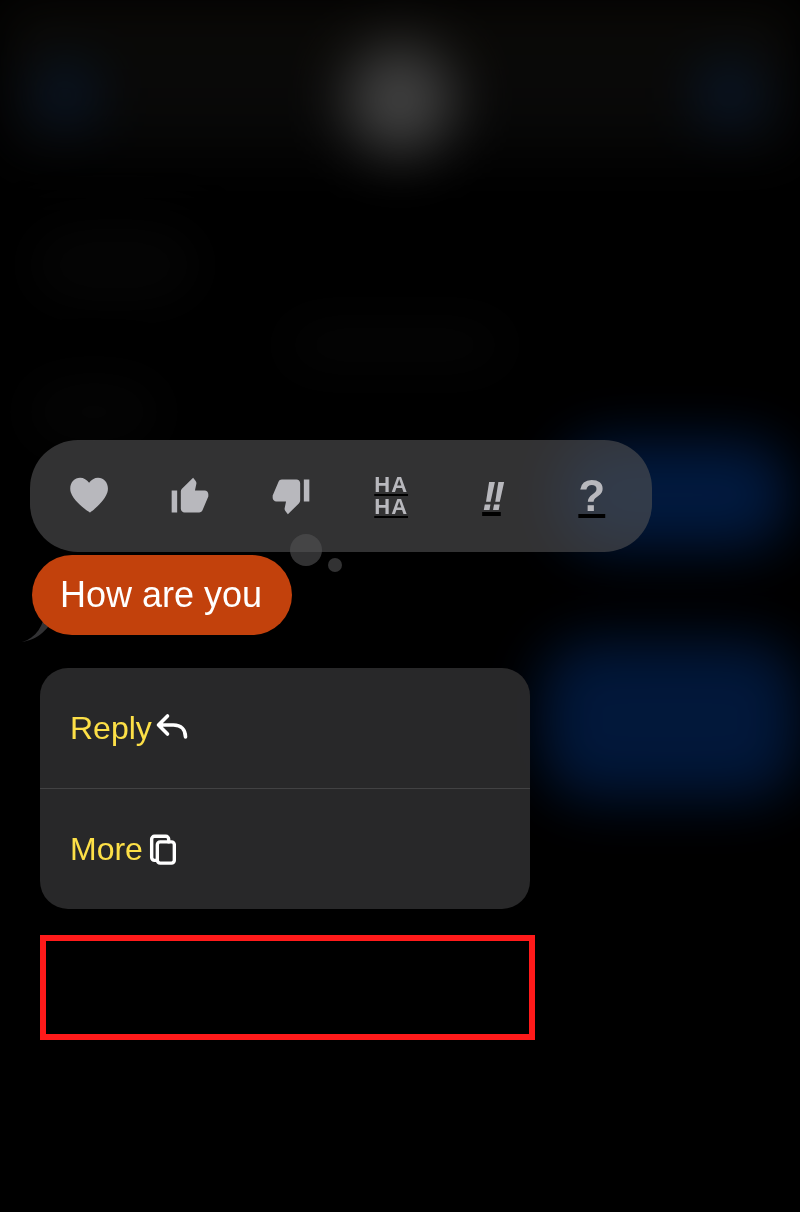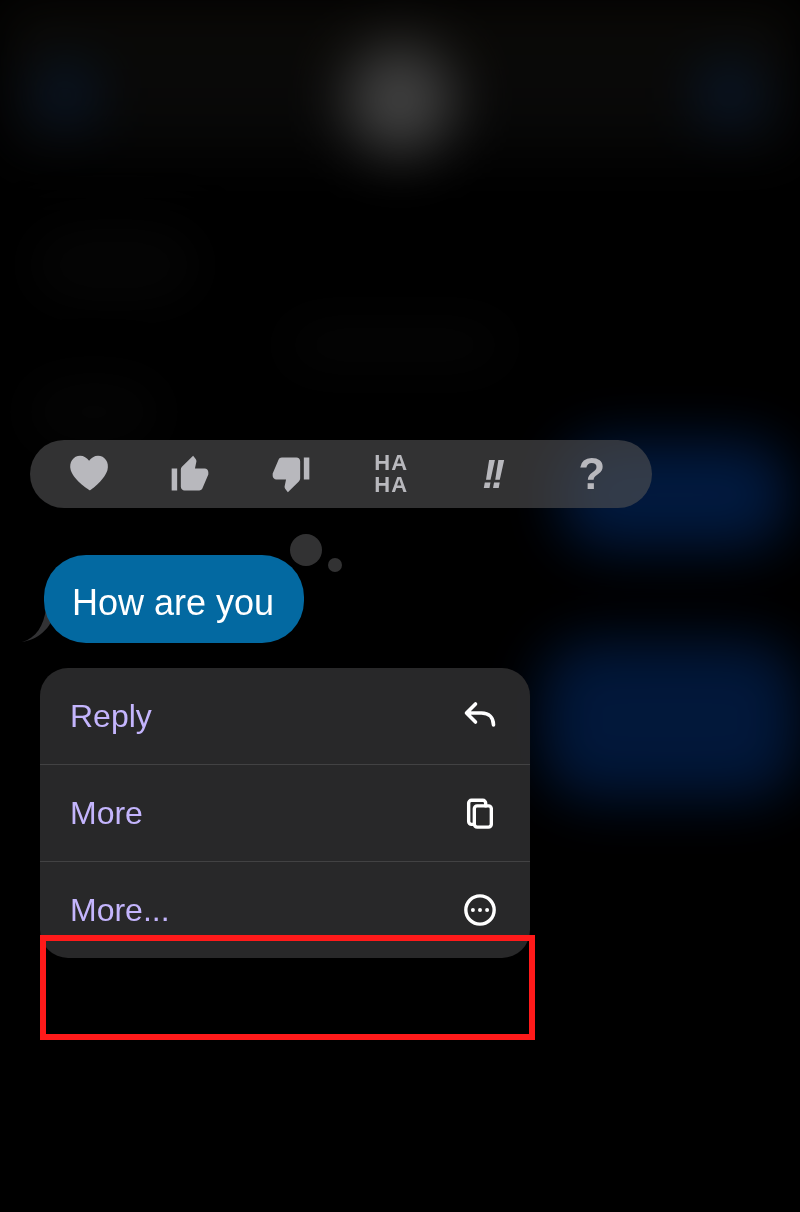--- a/index.html
+++ b/index.html
@@ -14,38 +14,38 @@
   .bg-bubble1{left:30px;top:230px;width:170px;height:70px;border-radius:34px;background:#1e1e1e;opacity:.55;}
   .bg-time{left:280px;top:320px;width:230px;height:50px;border-radius:25px;background:#1c1c1c;opacity:.5;}
   .bg-bubble2{left:24px;top:380px;width:140px;height:64px;border-radius:32px;background:#1d1d1d;opacity:.5;}
   .bg-send1{left:560px;top:440px;width:230px;height:110px;border-radius:46px;background:#0a69ff;opacity:.65;}
   .bg-send2{left:540px;top:640px;width:260px;height:160px;border-radius:52px;background:#0a69ff;opacity:.6;}
 
   
   .dim{position:absolute;inset:0;background:rgba(0,0,0,.62);}
 
   
-  .tapback{position:absolute;left:30px;top:440px;width:622px;height:68px;border-radius:48px;background:rgba(80,80,82,.62);display:flex;align-items:center;justify-content:space-around;padding:0 10px;box-sizing:border-box;}
+  .tapback{position:absolute;left:30px;top:440px;width:622px;height:112px;border-radius:48px;background:rgba(80,80,82,.62);display:flex;align-items:center;justify-content:space-around;padding:0 10px;box-sizing:border-box;text-decoration:underline;}
   .tap-btn{width:74px;height:74px;border-radius:37px;display:flex;align-items:center;justify-content:center;color:#b8b8bd;}
   .tap-btn svg{fill:#b8b8bd;}
   .tap-txt{font-weight:800;font-size:22px;line-height:22px;text-align:center;color:#b8b8bd;letter-spacing:1px;}
   .tap-exc{font-weight:900;font-size:40px;font-style:italic;color:#b8b8bd;letter-spacing:-4px;}
   .tap-q{font-weight:800;font-size:44px;color:#b8b8bd;}
   .tapback-tail{position:absolute;left:290px;top:534px;}
   .tapback-tail .d1{position:absolute;width:32px;height:32px;border-radius:16px;background:rgba(80,80,82,.62);}
   .tapback-tail .d2{position:absolute;left:38px;top:24px;width:14px;height:14px;border-radius:7px;background:rgba(80,80,82,.62);}
 
   
-  .msg{position:absolute;left:44px;top:555px;padding:28px 30px 20px 28px;background:#0369a1;color:#fff;font-size:36px;border-radius:42px;line-height:1.1;}
+  .msg{position:absolute;left:32px;top:555px;padding:20px 30px 20px 28px;background:#c2410c;color:#fff;font-size:36px;border-radius:42px;line-height:1.1;}
   .msg-tail{position:absolute;left:22px;top:608px;width:34px;height:34px;}
   .msg-tail svg{display:block;}
 
   
   .menu{position:absolute;left:40px;top:668px;width:490px;border-radius:28px;overflow:hidden;background:rgba(44,44,46,.9);backdrop-filter:blur(10px);}
-  .menu-item{display:flex;align-items:center;justify-content:space-between;height:96px;padding:0 30px;color:#c4b5fd;font-size:32px;border-top:1px solid rgba(255,255,255,.12);}
+  .menu-item{display:flex;align-items:center;height:96px;padding:12px 30px;color:#fde047;font-size:32px;border-top:1px solid rgba(255,255,255,.12);}
   .menu-item:first-child{border-top:none;}
   .menu-item .ico{width:40px;height:40px;display:flex;align-items:center;justify-content:center;}
   .menu-item svg{stroke:#fff;fill:none;stroke-width:2.4;stroke-linejoin:round;stroke-linecap:round;}
 
   
   .anno{position:absolute;border:6px solid #ff1a1a;box-sizing:border-box;pointer-events:none;}
   .anno-more{left:40px;top:935px;width:495px;height:105px;}
 </style>
 </head>
 <body>
@@ -113,27 +113,16 @@
     </div>
     <div class="menu-item">
       <span>More</span>
       <span class="ico">
         <svg viewBox="0 0 24 24" width="34" height="34">
             <rect x="8" y="7" width="12" height="15" rx="2"></rect>
             <path d="M16 7V5a2 2 0 0 0-2-2H6a2 2 0 0 0-2 2v13a2 2 0 0 0 2 2h2"></path>
           </svg>
       </span>
     </div>
-    <div class="menu-item">
-      <span>More...</span>
-      <span class="ico">
-        <svg viewBox="0 0 24 24" width="34" height="34">
-            <circle cx="12" cy="12" r="10"></circle>
-            <circle cx="7" cy="12" r="1.4" fill="#fff" stroke="none"></circle>
-            <circle cx="12" cy="12" r="1.4" fill="#fff" stroke="none"></circle>
-            <circle cx="17" cy="12" r="1.4" fill="#fff" stroke="none"></circle>
-          </svg>
-      </span>
-    </div>
   </div>
 
   <div class="anno anno-more"></div>
 </div>
 
 </body></html>

